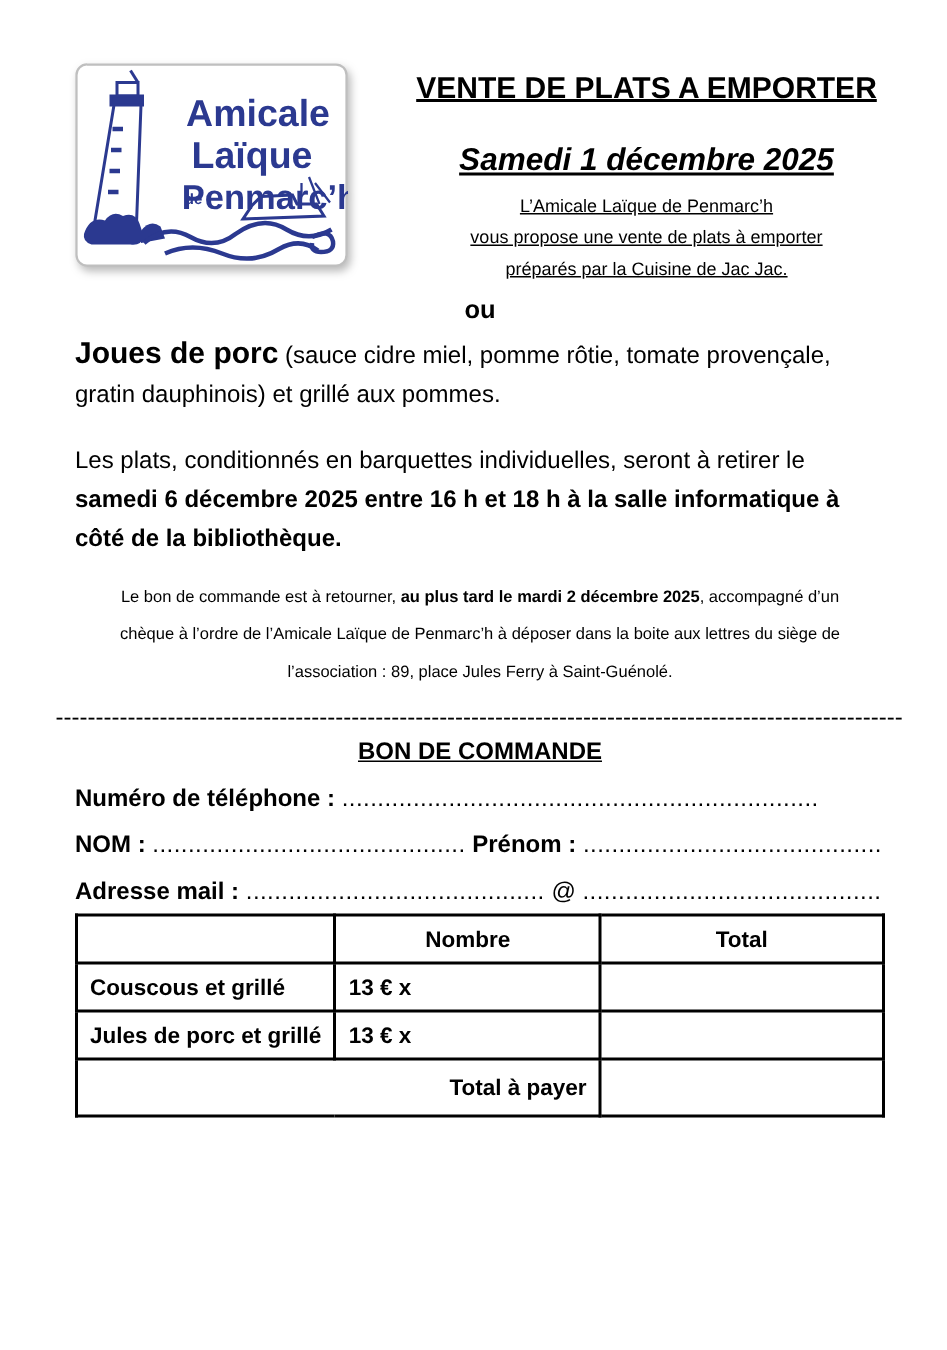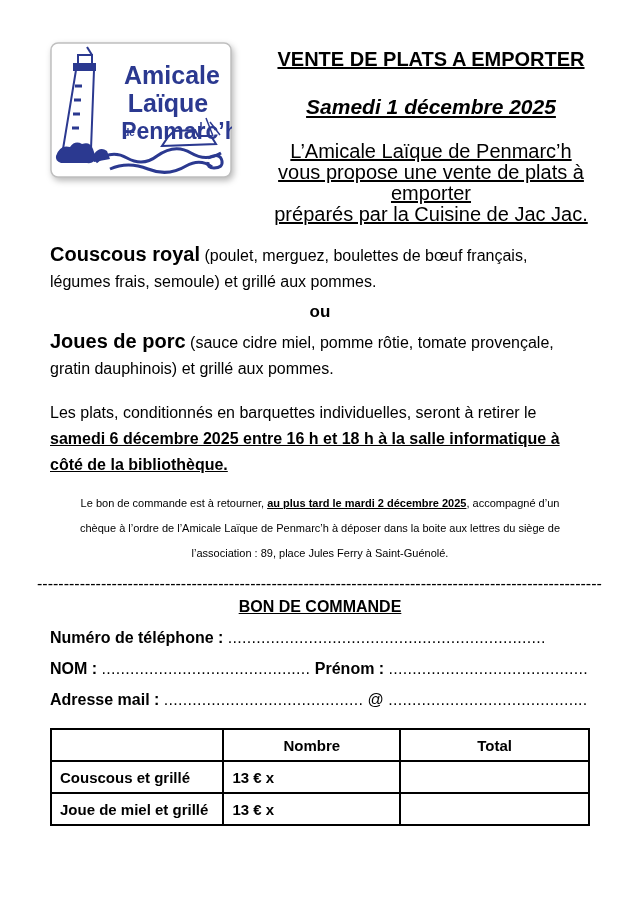--- a/index.html
+++ b/index.html
@@ -16,47 +16,47 @@
   
   .header { display: flex; align-items: flex-start; }
   .logo-box {
     width: 214px; height: 136px; flex: 0 0 auto;
     filter: drop-shadow(2px 3px 3px rgba(0,0,0,0.28));
     text-decoration: underline;
   }
   .header-text { flex: 1 1 auto; text-align: center; padding-left: 8px; text-decoration: underline; }
   .title { font-size: 20px; font-weight: bold; margin-top: 6px; }
   .event-date { font-size: 21px; font-weight: bold; font-style: italic; margin-top: 24px; }
-  .intro { font-size: 20px; margin-top: 22px; line-height: 21px; }
+  .intro { font-size: 12px; margin-top: 8px; line-height: 21px; }
   .logo-big   { font-family: "Liberation Sans", sans-serif; font-size: 25px; font-weight: bold; fill: #2b3990; }
   .logo-big2  { font-family: "Liberation Sans", sans-serif; font-size: 23px; font-weight: bold; fill: #2b3990; }
   .logo-small { font-family: "Liberation Sans", sans-serif; font-size: 10px; font-weight: bold; fill: #2b3990; }
   
   .dish { margin: 0; font-size: 16px; line-height: 26px; }
   .dish:first-of-type { margin-top: 16px; }
   .dish-name { font-size: 20px; font-weight: bold; }
   .or { margin: 7px 0 6px 0; text-align: center; font-size: 17px; font-weight: bold; }
   
   .pickup { margin: 18px 0 0 0; font-size: 16px; line-height: 26px; }
   .return-info { margin: 13px 18px 0 18px; font-size: 11px; line-height: 25px; text-align: center; }
-  .bu { font-weight: bold; text-decoration: underline; }
+  .bu { font-weight: bold; }
   
   .separator {
     margin: 9px 0 0 -13px; width: 566px;
     font-size: 16px; letter-spacing: 0px;
     white-space: nowrap; overflow: hidden;
   }
   
   .form-title { margin-top: 5px; text-align: center; font-size: 16px; font-weight: bold; text-decoration: underline; }
   .form-line { margin-top: 13px; font-size: 16px; white-space: nowrap; overflow: hidden; }
   .form-line .lbl { font-weight: bold; }
   .form-line .dots { letter-spacing: 0.3px; }
   
   .order-table {
-    border-collapse: collapse; margin-top: 19px;
+    border-collapse: collapse; margin-top: 5px;
     width: 540px; table-layout: fixed;
     font-size: 15px; font-weight: bold;
   }
   .order-table th, .order-table td {
     border: 2px solid #000; height: 26px; padding: 2px 8px;
     text-align: left; overflow: hidden;
   }
   .order-table th { text-align: center; font-weight: bold; }
   .order-table .footer-label { text-align: right; height: 32px; }
   .col1 { width: 168px; } .col2 { width: 172px; } .col3 { width: 184px; }
@@ -105,21 +105,20 @@
       <div class="title">VENTE DE PLATS A EMPORTER</div>
       <div class="event-date">Samedi 1 décembre 2025</div>
       <div class="intro">
         <div>L’Amicale Laïque de Penmarc’h</div>
         <div>vous propose une vente de plats à emporter</div>
         <div>préparés par la Cuisine de Jac Jac.</div>
       </div>
     </div>
   </div>
 
-  <p class="dish"><span class="dish-name">Couscous royal</span><span> (poulet, merguez, boulettes de bœuf français, légumes frais, semoule) et grillé aux pommes.</span></p>
   <p class="or">ou</p>
   <p class="dish"><span class="dish-name">Joues de porc</span><span> (sauce cidre miel, pomme rôtie, tomate provençale, gratin dauphinois) et grillé aux pommes.</span></p>
 
   <p class="pickup"><span>Les plats, conditionnés en barquettes individuelles, seront à retirer le </span><span class="bu">samedi 6 décembre 2025 entre 16 h et 18 h à la salle informatique à côté de la bibliothèque.</span></p>
 
   <p class="return-info"><span>Le bon de commande est à retourner, </span><span class="bu">au plus tard le mardi 2 décembre 2025</span><span>, accompagné d’un chèque à l’ordre de l’Amicale Laïque de Penmarc’h à déposer dans la boite aux lettres du siège de l’association : 89, place Jules Ferry à Saint-Guénolé.</span></p>
 
   <div class="separator">----------------------------------------------------------------------------------------------------------</div>
 
   <div class="form-title">BON DE COMMANDE</div>
@@ -154,20 +153,24 @@
         <th></th>
         <th>Nombre</th>
         <th>Total</th>
       </tr>
       <tr>
         <td>Couscous et grillé</td>
         <td>13 € x</td>
         <td></td>
       </tr>
       <tr>
-        <td>Joue de miel et grillé</td>
+        <td>Jules de porc et grillé</td>
         <td>13 € x</td>
+        <td></td>
+      </tr>
+      <tr>
+        <td colspan="2" class="footer-label">Total à payer</td>
         <td></td>
       </tr>
     </tbody>
   </table>
 
 </div>
 
 </body></html>

